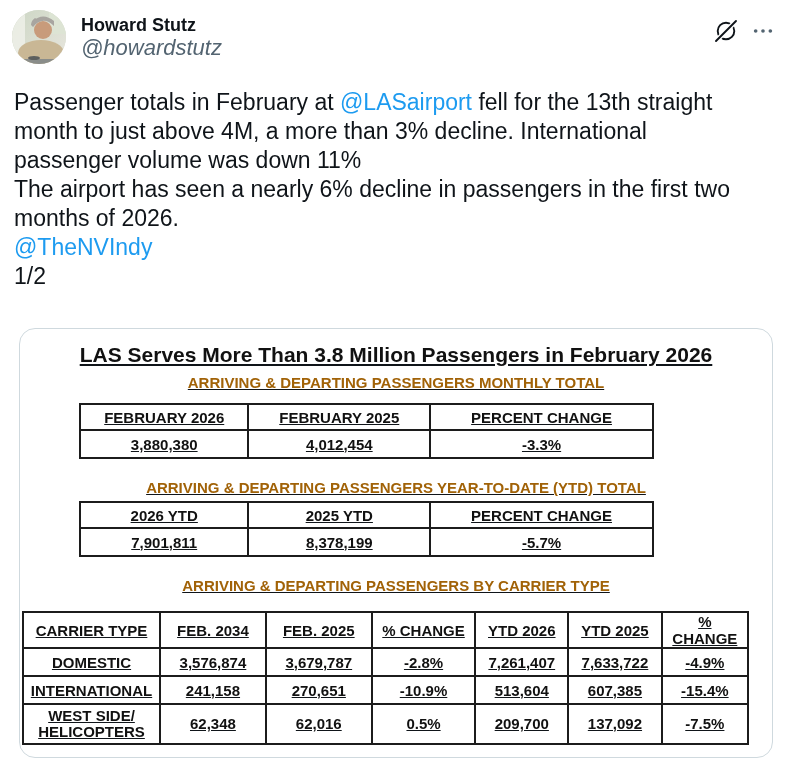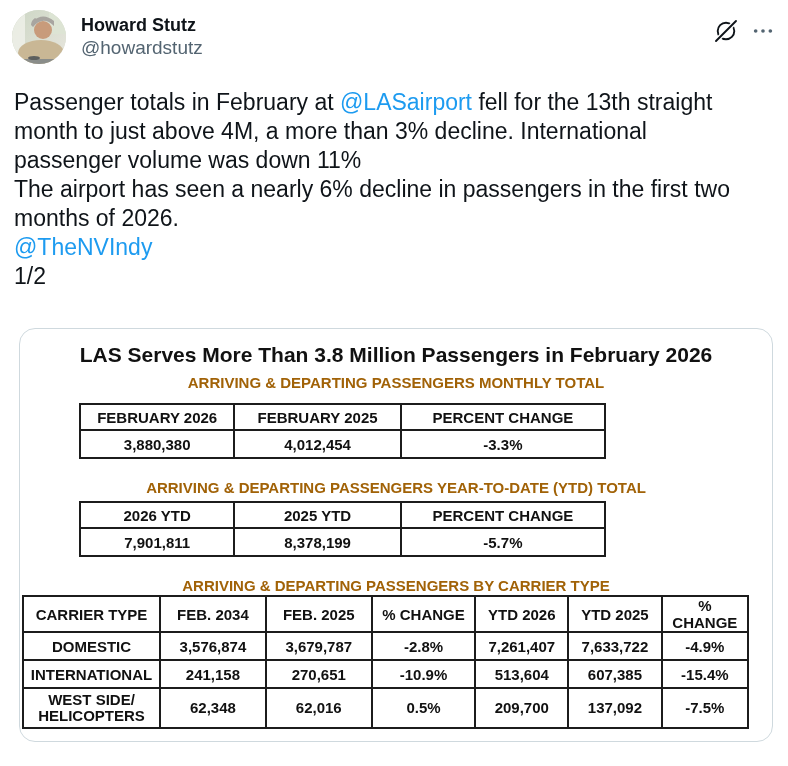--- a/index.html
+++ b/index.html
@@ -12,58 +12,58 @@
   .page { position: relative; width: 788px; height: 766px; border-radius: 9px; }
 
   
   .header { display: flex; align-items: flex-start; padding: 10px 14px 0 12px; height: 64px; }
   .avatar {
     width: 54px; height: 54px; border-radius: 50%; overflow: hidden;
     flex: 0 0 54px; cursor: pointer; background: #d7ddd0;
   }
   .names { margin-left: 15px; padding-top: 3px; }
   .display-name { font-size: 18px; font-weight: bold; line-height: 24px; color: #0f1419; cursor: pointer; }
-  .handle { font-size: 19px; line-height: 22px; color: #536471; }
+  .handle { font-size: 22px; line-height: 22px; color: #536471; font-style: italic; }
   .header-actions { margin-left: auto; display: flex; align-items: center; gap: 14px; padding-top: 9px; }
   .icon-btn { background: none; border: none; padding: 0; cursor: pointer; display: flex; align-items: center; }
 
   
   .tweet-text {
     margin: 24px 0 13px 14px; width: 742px;
     font-size: 23px; line-height: 29px; color: #0f1419;
     white-space: pre-wrap; word-wrap: break-word;
   }
   .tweet-text .link { color: #1d9bf0; cursor: pointer; text-decoration: none; }
 
   
   .card {
     margin: 37px 0 0 19px; width: 754px;
     border: 1px solid #cfd9de; border-radius: 16px;
     background: #ffffff; padding: 14px 0 12px 0;
-    cursor: pointer; overflow: hidden;
+    cursor: pointer; overflow: hidden; text-decoration: underline;
   }
   .card-title {
     text-align: center; font-weight: bold; font-size: 21px; line-height: 23px;
     color: #111111; margin: 0 20px;
   }
   .sec-heading {
     text-align: center; font-weight: bold; font-size: 15px; line-height: 16px;
     color: #a16207;
   }
   .sub { margin: 9px 0 12px 0; }
   .h2  { margin: 21px 0 5px 0; }
-  .h3  { margin: 21px 0 1px 0; }
+  .h3  { margin: 21px 0 17px 0; }
 
   table { border-collapse: collapse; table-layout: fixed; }
   th, td {
     border: 2px solid #1c1c1c; text-align: center; vertical-align: middle;
     font-weight: bold; color: #111111; white-space: pre-line;
     padding: 0 2px; overflow: hidden;
   }
-  .t-small { width: 527px; margin-left: 59px; }
+  .t-small { width: 575px; margin-left: 59px; }
   .t-small th { height: 26px; font-size: 15px; }
   .t-small td { height: 28px; font-size: 15px; }
   .t-large { width: 727px; margin-left: 2px; padding-left: 10px; }
   .t-large th { height: 27px; font-size: 15px; }
   .t-large td { height: 28px; font-size: 15px; }
   .t-large tr.tall td { height: 40px; line-height: 16px; }
 </style>
 </head>
 <body>
 

